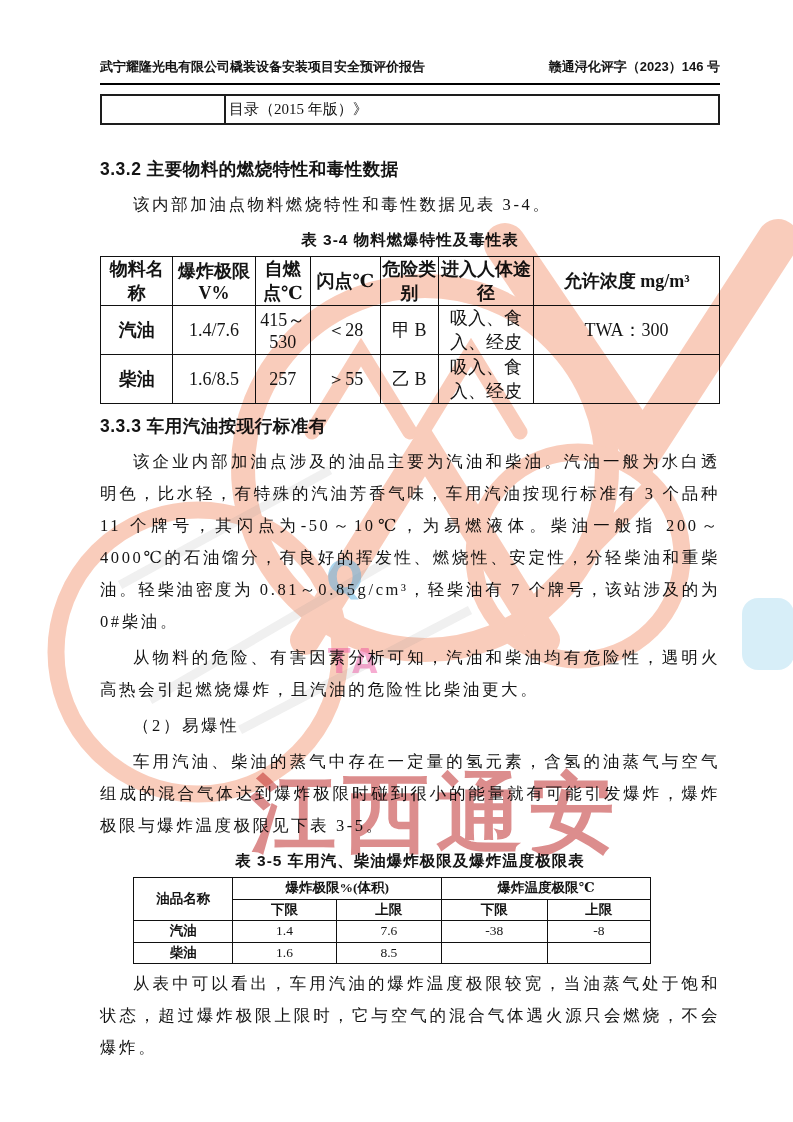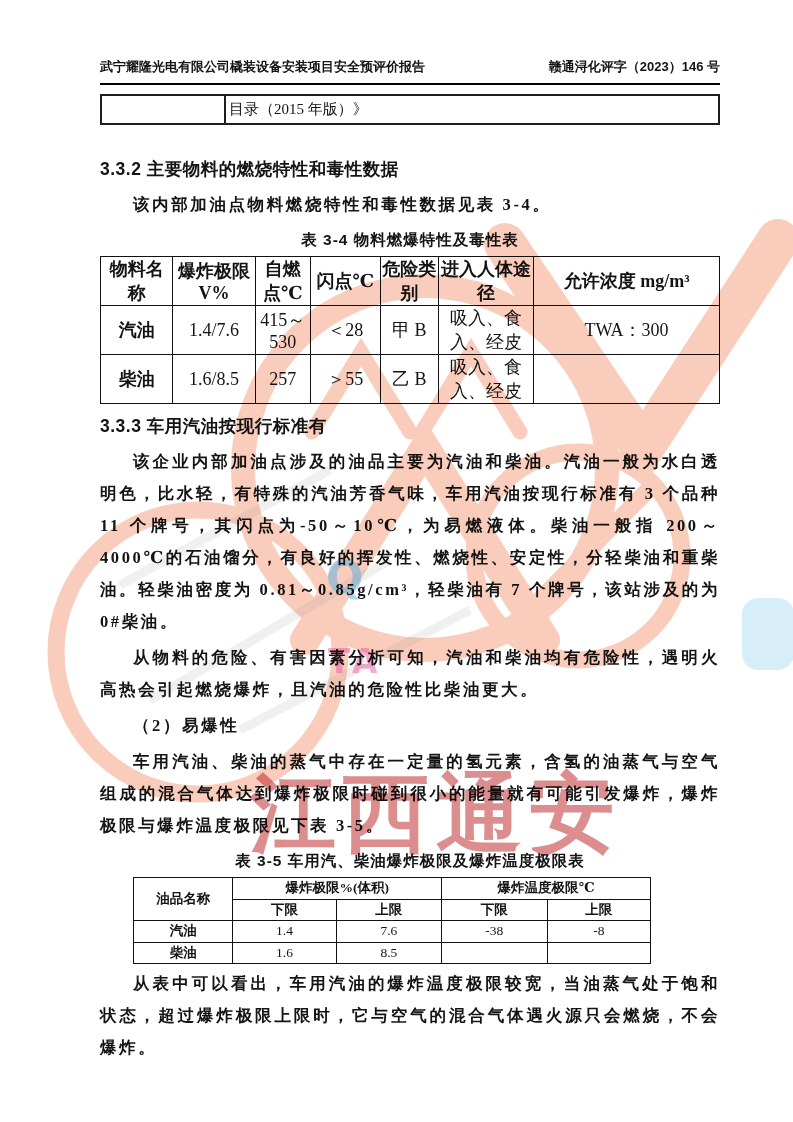--- a/index.html
+++ b/index.html
@@ -13,21 +13,21 @@
   
   .toc-box{margin-top:9px;border:2px solid #1d1d1d;height:27px;display:flex;align-items:stretch;}
   .toc-cell-empty{width:122px;border-right:2px solid #1d1d1d;}
   .toc-cell-text{flex:1;display:flex;align-items:center;padding-left:3px;font-size:15px;}
   
   .h-sec{margin-top:32px;font-family:"Liberation Sans","DejaVu Sans",sans-serif;
          font-weight:700;font-size:17.5px;letter-spacing:0.5px;}
   .h-sec2{margin-top:10px;font-family:"Liberation Sans","DejaVu Sans",sans-serif;
           font-weight:700;font-size:17.5px;letter-spacing:0.5px;}
   .para{font-size:16.5px;line-height:32px;letter-spacing:2.6px;text-align:justify;
-        text-indent:2em;margin:4px 0 0 0;font-weight:bold;}
+        text-indent:2em;margin:4px 0 0 0;}
   .para-first{margin-top:8px;}
   .tbl-caption{font-family:"Liberation Sans","DejaVu Sans",sans-serif;font-weight:700;
                font-size:15.5px;text-align:center;margin:9px 0 5px 0;letter-spacing:1px;}
   
   table{border-collapse:collapse;}
   .t34{width:100%;font-size:18px;text-align:center;}
   .t34 td,.t34 th{border:1.5px solid #111;height:20px;padding:0 1px;font-weight:400;}
   .t34 th{font-weight:700;}
   .t34 td.b{font-weight:700;}
   

